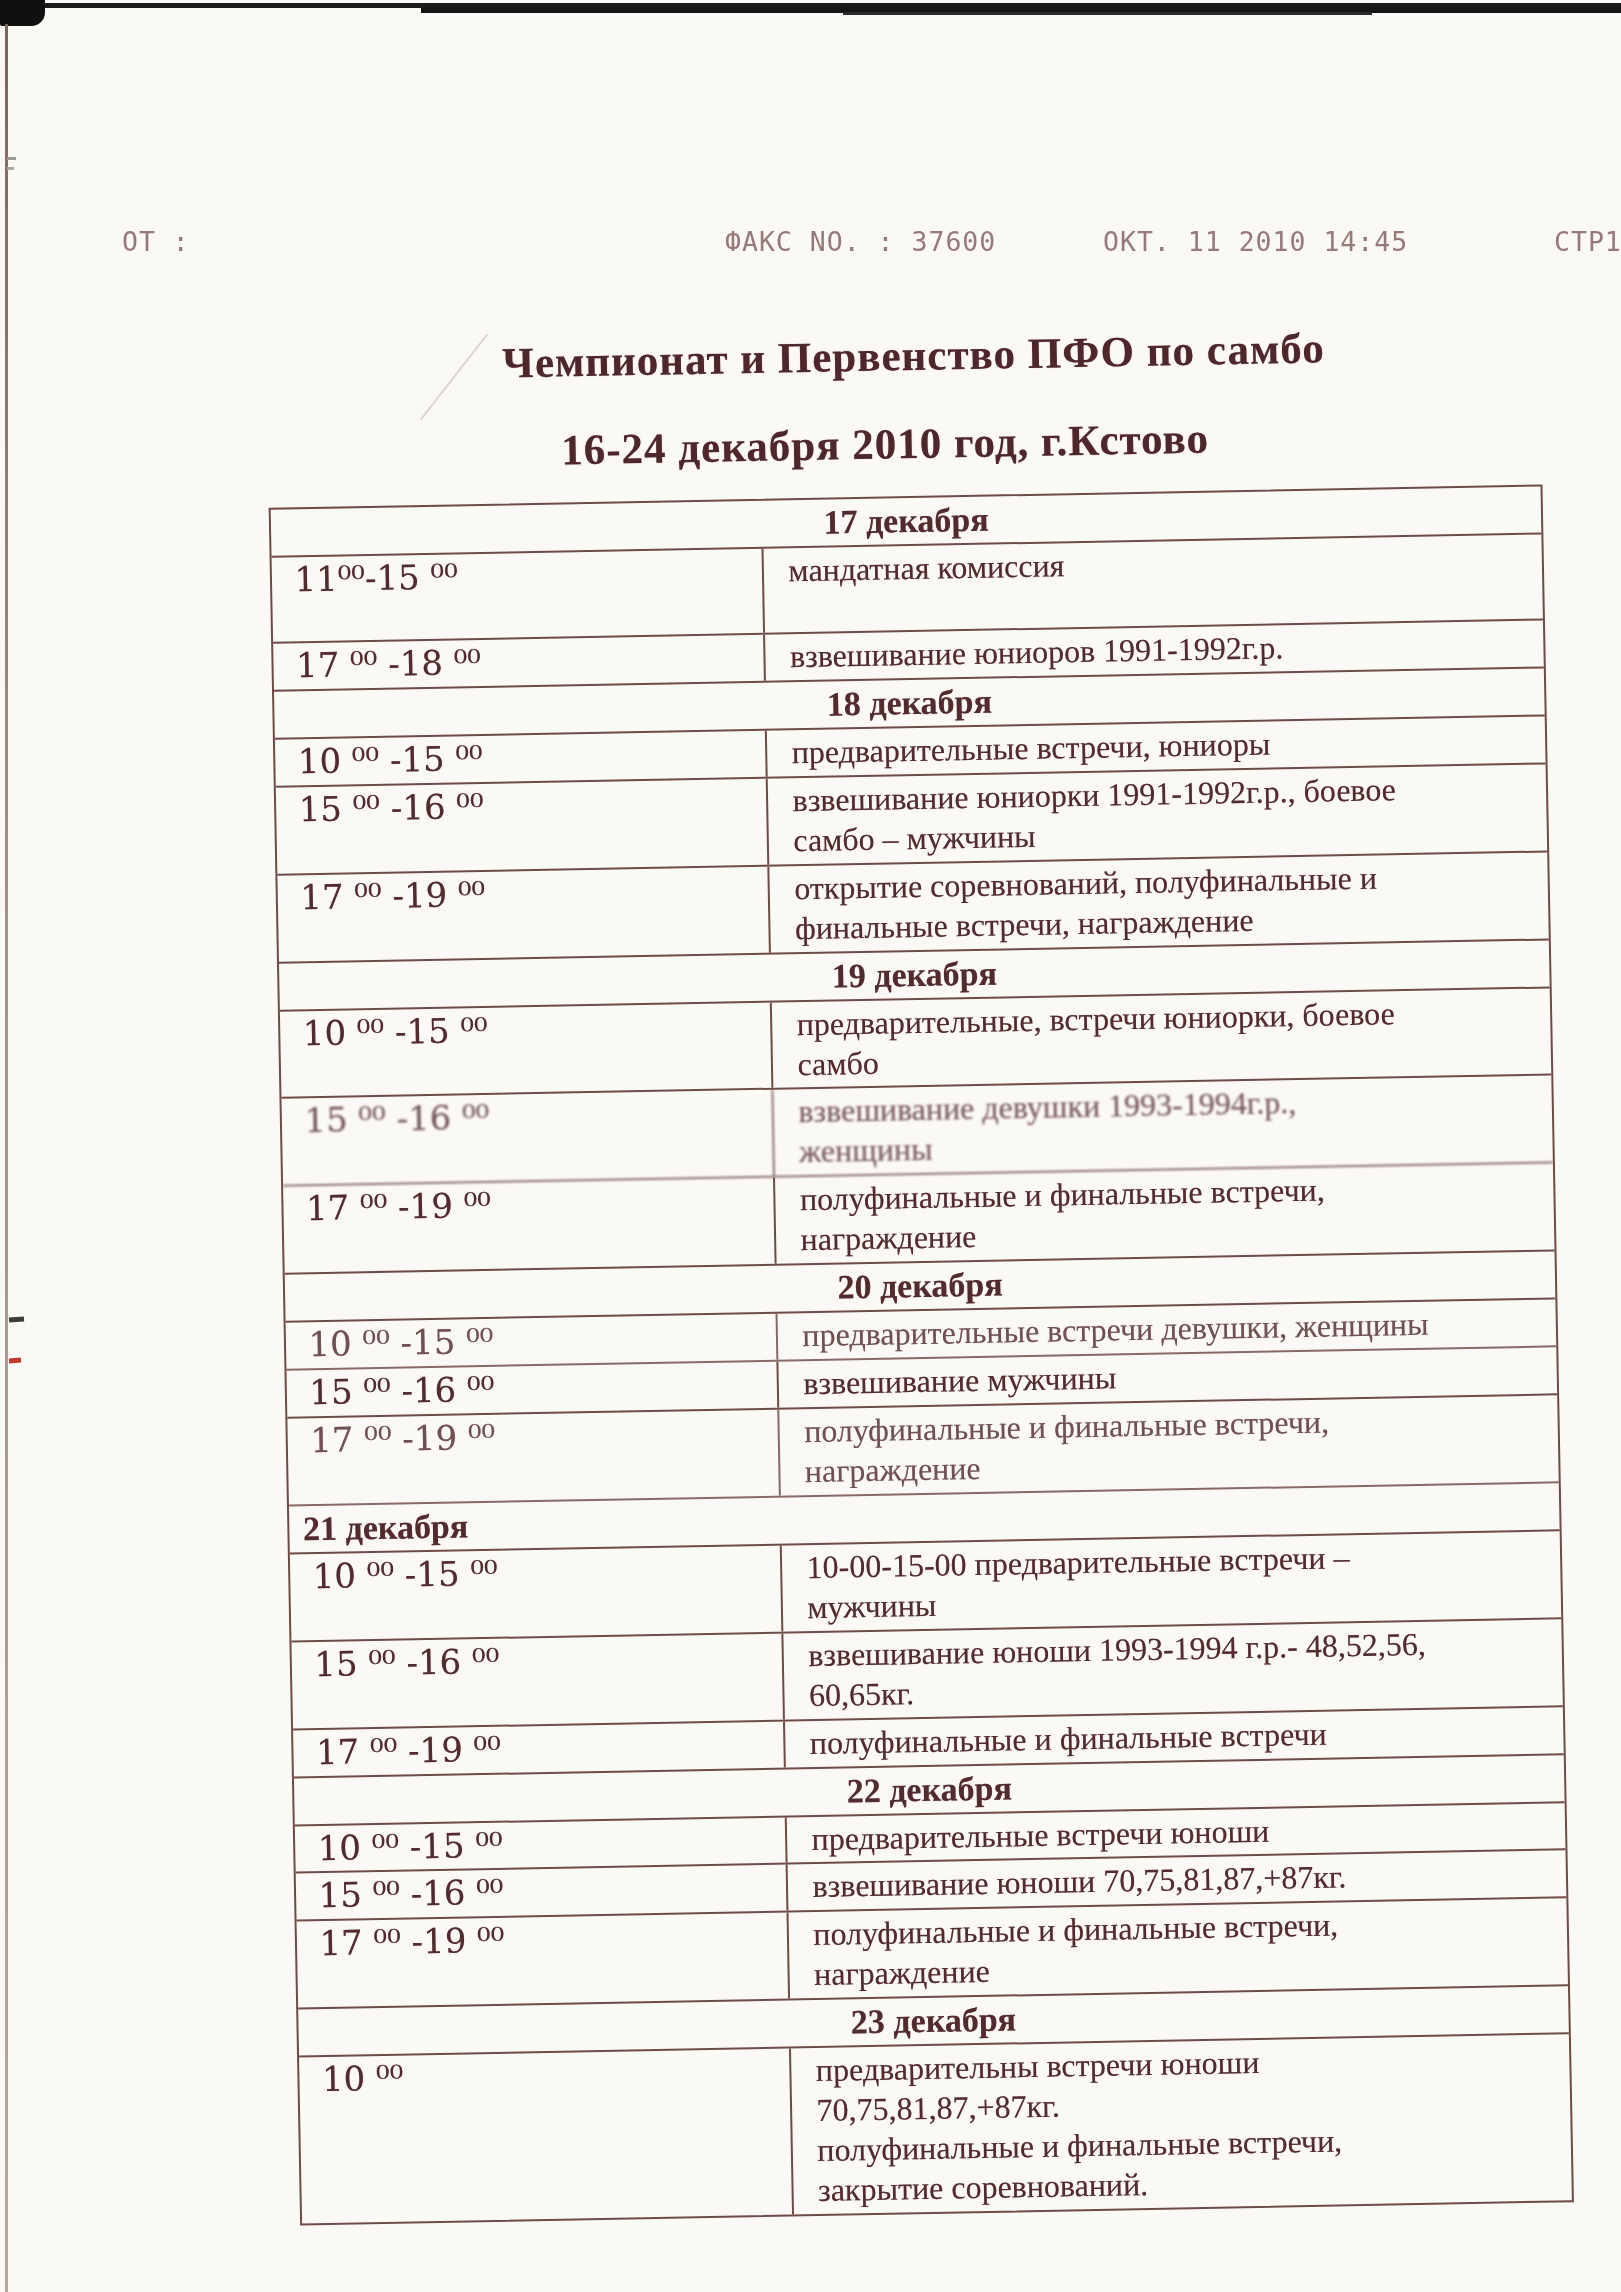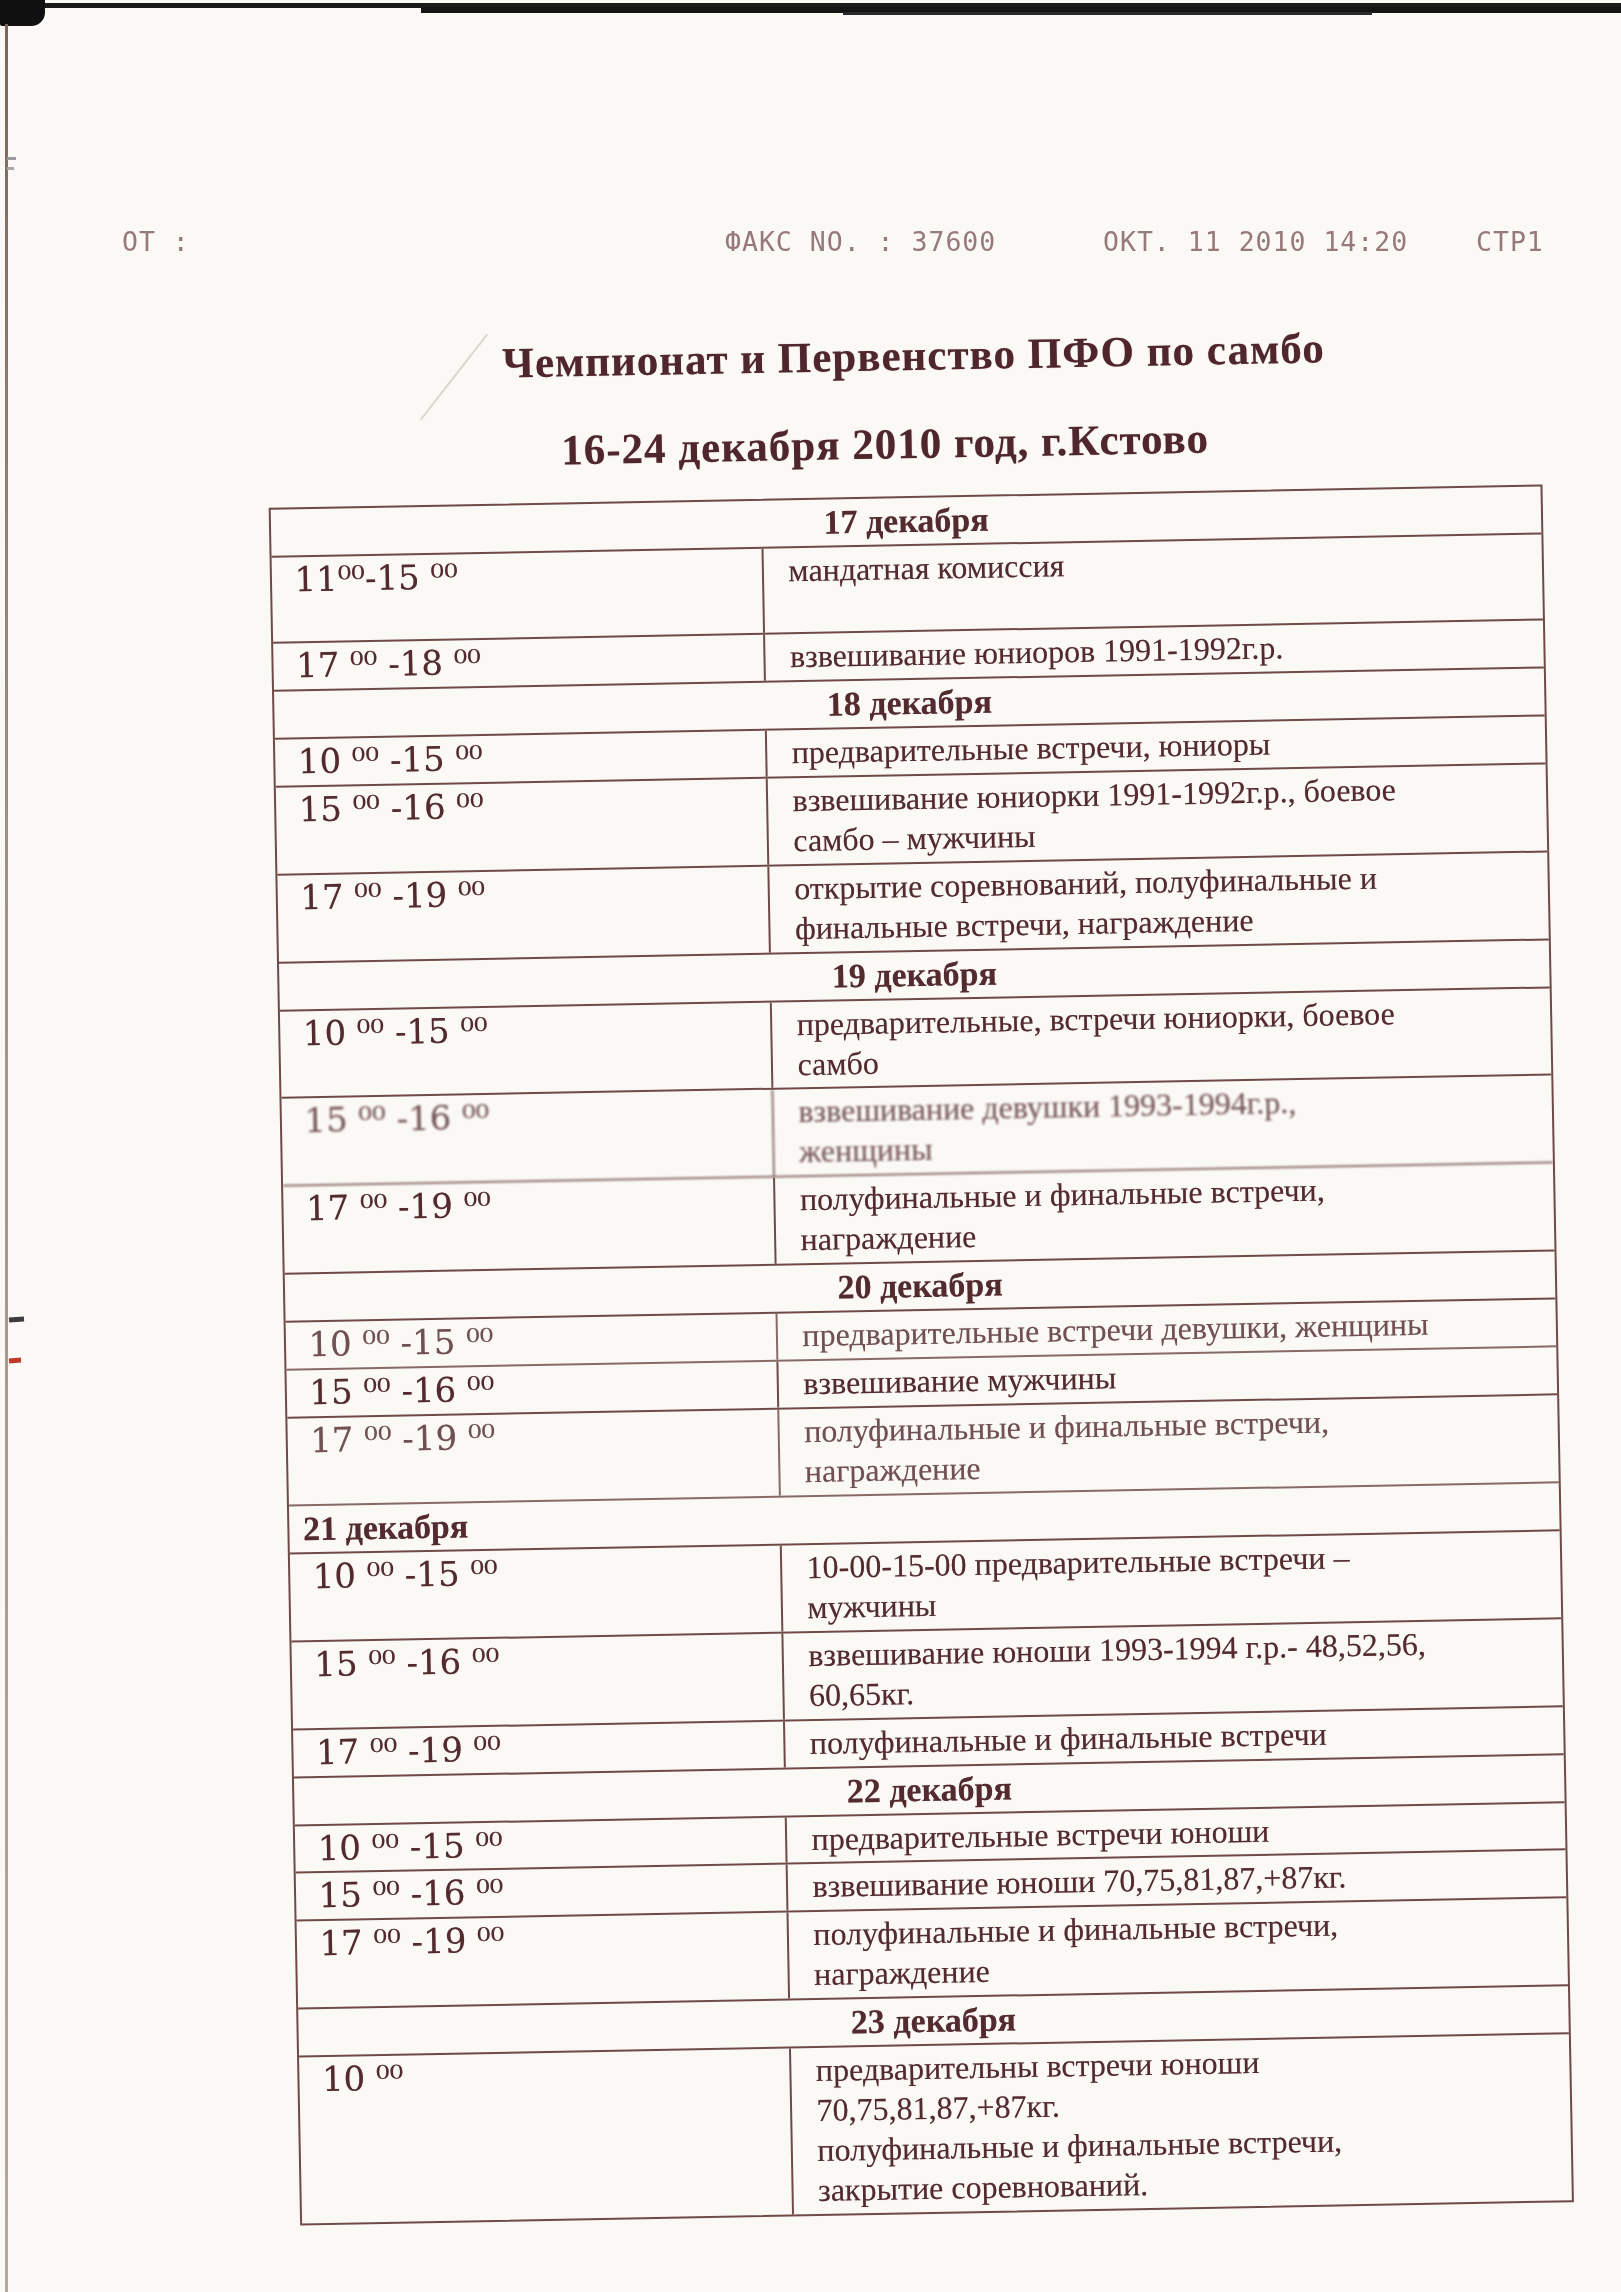--- a/index.html
+++ b/index.html
@@ -27,21 +27,21 @@
   .fax-header {
     position:absolute; top:226px; left:0; width:100%;
     font-family:"DejaVu Sans Mono","Liberation Mono",monospace;
     font-size:26.5px; color:var(--fax,#97797a); letter-spacing:1px;
     white-space:nowrap;
   }
   .fax-header span { position:absolute; top:0; }
   .fx-from { left:122px; }
   .fx-no   { left:725px; }
   .fx-dt   { left:1103px; }
-  .fx-pg   { left:1476px; }
+  .fx-pg   { left:1554px; }
   
   .doc { position:absolute; left:0; top:0; width:1621px; height:2293px;
          transform:rotate(-1.05deg); transform-origin:811px 1176px; }
   .title, .subtitle {
     position:absolute; left:0; width:1621px; text-align:center;
     font-weight:bold; color:var(--ink,#4f262b); letter-spacing:1px;
     text-shadow:0 0 1px rgba(80,38,43,.45);
   }
   .title    { top:333px; font-size:43px; transform:translateX(118px); }
   .subtitle { top:421px; font-size:43px; transform:translateX(88px); }
@@ -84,21 +84,21 @@
 <div class="art left-scan-line"></div>
 <div class="art edge-mark-a"></div>
 <div class="art edge-mark-b"></div>
 <div class="art edge-mark-dark"></div>
 <div class="art edge-mark-red" style="background: rgb(192, 57, 43);"></div>
 <div class="art crease"></div>
 
 <div class="fax-header">
   <span class="fx-from">ОТ :</span>
   <span class="fx-no">ФАКС NO. : 37600</span>
-  <span class="fx-dt">ОКТ. 11 2010 14:20</span>
+  <span class="fx-dt">ОКТ. 11 2010 14:45</span>
   <span class="fx-pg">СТР1</span>
 </div>
 
 <div class="doc">
   <div class="title" style="color: rgb(79, 38, 43);">Чемпионат и Первенство ПФО по самбо</div>
   <div class="subtitle" style="color: rgb(79, 38, 43);">16-24 декабря 2010 год, г.Кстово</div>
   <div class="table">
       <div class="sec-h">17 декабря</div>
       <div class="row tall">
         <div class="cell time">11⁰⁰-15 ⁰⁰</div>

